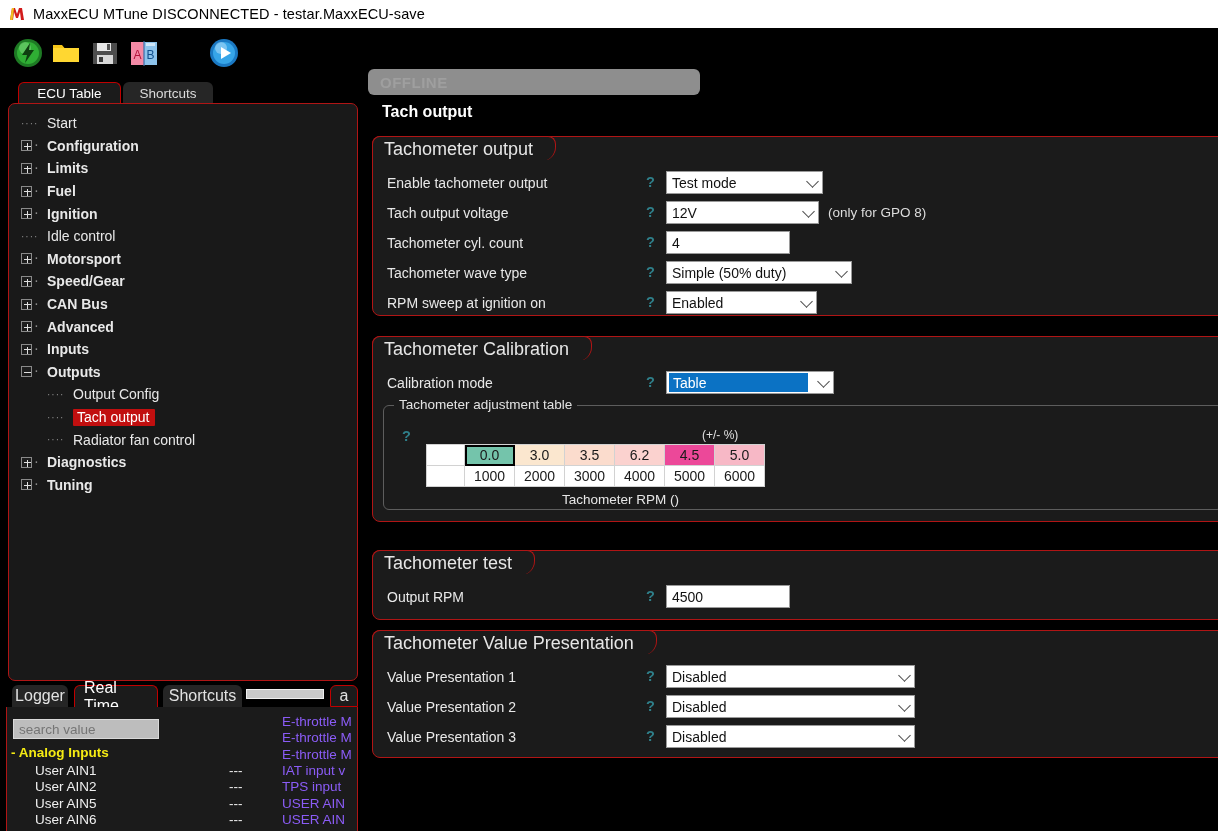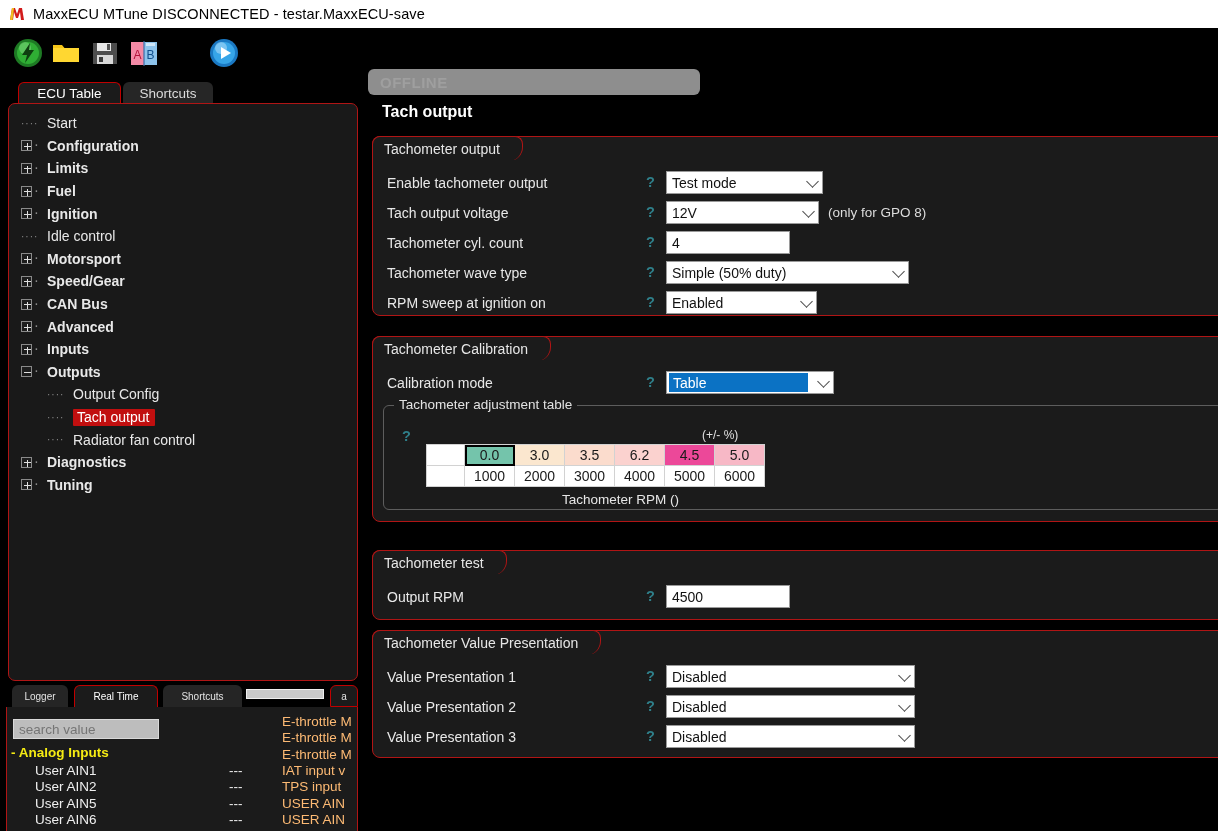--- a/index.html
+++ b/index.html
@@ -103,21 +103,21 @@
     border-radius: 1px;
   }
 
   
   #logger-tabs {
     position: absolute; left: 6px; top: 657px; width: 352px; height: 22px;
   }
   .ltab {
     position: absolute; top: 0; height: 22px;
     display: flex; align-items: center; justify-content: center;
-    font-size: 10px; color: #e2e2e2; background: #252525;
+    font-size: 16px; color: #e2e2e2; background: #252525;
     border-radius: 6px 6px 0 0; padding: 0 9px;
   }
   .ltab.active {
     background: #1b1b1b; color: #fff;
     border: 1px solid #c00000; border-bottom: none;
   }
   .ltab.mini { border:1px solid #c00000; padding: 0 8px; background:#1b1b1b;}
   #tabbar-grip {
     position: absolute; left: 240px; top: 4px;
     width: 78px; height: 10px; background: #c9c9c9;
@@ -144,21 +144,21 @@
   }
   .lg-row { position: absolute; left: 0; width: 352px; height: 16.3px; }
   .lg-name {
     position: absolute; left: 28px; font-size: 13.5px; color: #efefef;
     white-space: nowrap;
   }
   .lg-val {
     position: absolute; left: 222px; font-size: 13.5px; color: #efefef;
   }
   .lg-right {
-    position: absolute; left: 275px; font-size: 13.5px; color: #fdba74;
+    position: absolute; left: 275px; font-size: 13.5px; color: #8b5cf6;
     white-space: nowrap;
   }
   #logger-right-clip {
     position: absolute; left: 272px; top: 0; width: 86px; height: 152px;
     overflow: hidden;
   }
 
   
   #status-bar {
     position: absolute; left: 368px; top: 41px;
@@ -179,21 +179,21 @@
     border: 1px solid #b01515;
     border-radius: 8px;
   }
   .panel-tab {
     position: absolute; left: -1px; top: -1px; height: 25px;
     background: #1b1b1b;
     border: 1px solid #b01515; border-bottom: none;
     border-radius: 8px 8px 14px 0;
     display: flex; align-items: center;
     padding: 0 22px 0 11px;
-    font-size: 14px; color: #e6e6e6;
+    font-size: 18px; color: #e6e6e6;
     z-index: 3;
   }
   .panel-tab::after {
     content: ""; position: absolute; left: 0; right: 0; bottom: -2px;
     height: 3px; background: #1b1b1b;
   }
 
   .row { position: absolute; left: 0; height: 30px; width: 100%; }
   .row-label {
     position: absolute; left: 14px; top: 4px;
@@ -530,21 +530,21 @@
         <div class="row" style="top: 60px;">
           <span class="row-label">Tachometer cyl. count</span>
           <span class="help-q">?</span>
           <span class="ctl" style="width: 124px;">
             <span>4</span>
           </span>
         </div>
         <div class="row" style="top: 90px;">
           <span class="row-label">Tachometer wave type</span>
           <span class="help-q">?</span>
-          <span class="ctl combo" style="width: 243px;">
+          <span class="ctl combo" style="width: 186px;">
             <span>Simple (50% duty)</span>
             <span class="chev"></span>
           </span>
         </div>
         <div class="row" style="top: 120px;">
           <span class="row-label">RPM sweep at ignition on</span>
           <span class="help-q">?</span>
           <span class="ctl combo" style="width: 151px;">
             <span>Enabled</span>
             <span class="chev"></span>

